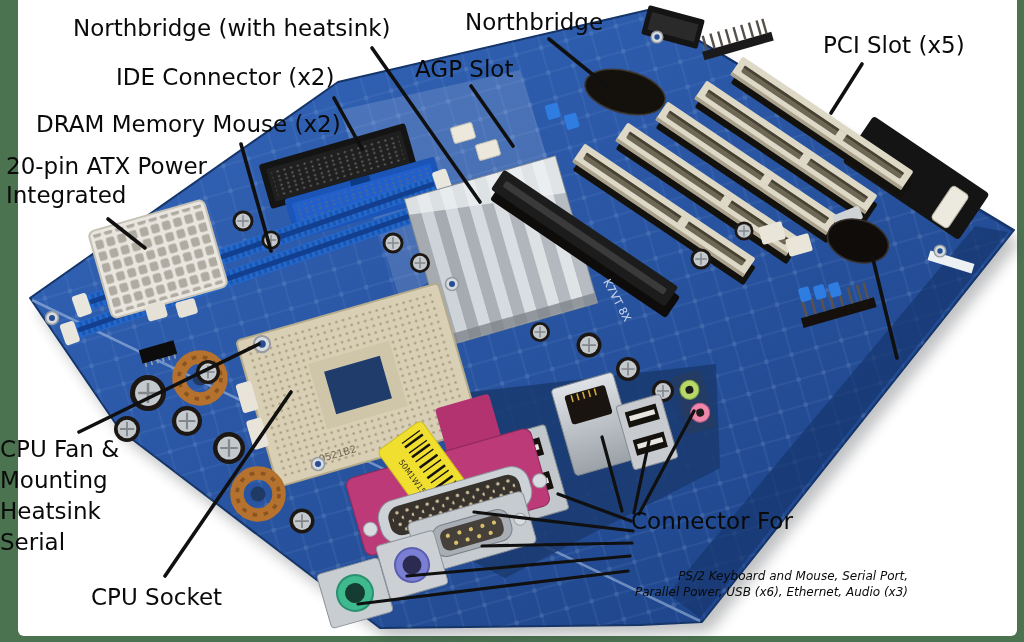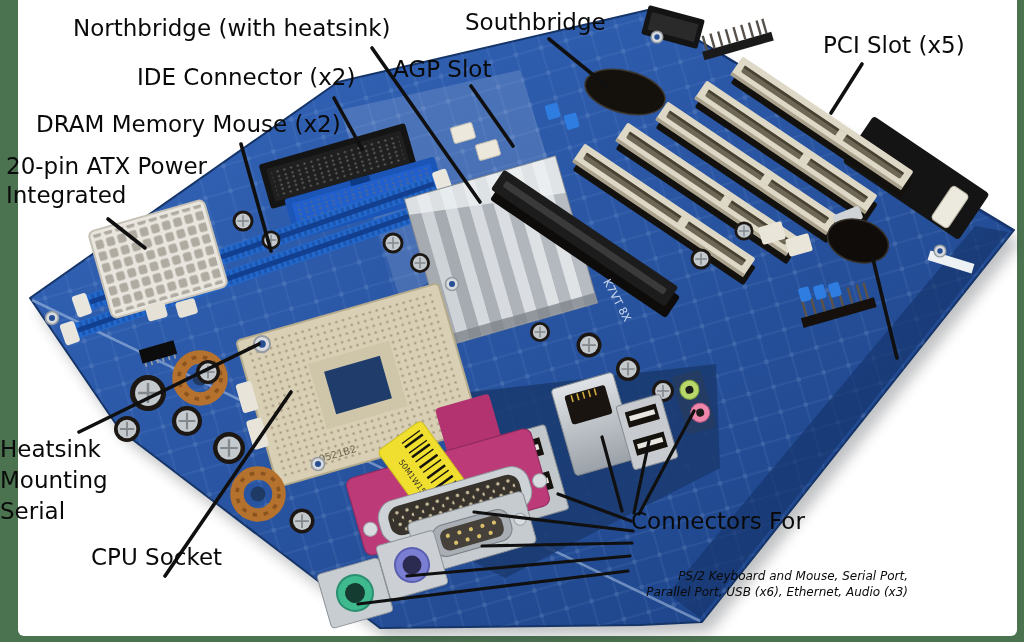--- a/index.html
+++ b/index.html
@@ -357,35 +357,36 @@
         <line x1="630" y1="556" x2="407" y2="576"></line>
         <line x1="628" y1="571" x2="358" y2="604"></line>
         <line x1="622" y1="511" x2="602" y2="437"></line>
         <line x1="634" y1="513" x2="649" y2="441"></line>
         <line x1="639" y1="514" x2="694" y2="411"></line>
       </g>
     </g>
   </svg>
 
   <div class="lbl" style="left:73px;top:15px">Northbridge (with heatsink)</div>
-  <div class="lbl" style="left:137px;top:64px">IDE Connector (x2)</div>
+  <div class="lbl" style="left:116px;top:64px">IDE Connector (x2)</div>
   <div class="lbl" style="left:36px;top:111px">DRAM Memory Mouse (x2)</div>
   <div class="lbl lbl-block lbl-center ln29" style="left:6px;top:152px;width:216px">
     <div>20-pin ATX Power</div>
     <div>Integrated</div>
   </div>
-  <div class="lbl" style="left:465px;top:9px">Southbridge</div>
-  <div class="lbl" style="left:393px;top:56px">AGP Slot</div>
+  <div class="lbl" style="left:465px;top:9px">Northbridge</div>
+  <div class="lbl" style="left:415px;top:56px">AGP Slot</div>
   <div class="lbl" style="left:823px;top:32px">PCI Slot (x5)</div>
   <div class="lbl lbl-block lbl-center ln" style="left:0px;top:434px;width:138px">
+    <div>CPU Fan &amp;</div>
+    <div>Mounting</div>
     <div>Heatsink</div>
-    <div>Mounting</div>
     <div>Serial</div>
   </div>
-  <div class="lbl" style="left:91px;top:544px">CPU Socket</div>
+  <div class="lbl" style="left:91px;top:584px">CPU Socket</div>
   <div class="lbl lbl-block ln30" style="left:631px;top:506px">
-    <div>Connectors For</div>
+    <div>Connector For</div>
   </div>
   <div class="lbl lbl-block lbl-right lbl-small" style="left:556px;top:569px;width:352px">
     <div>PS/2 Keyboard and Mouse, Serial Port,</div>
-    <div>Parallel Port, USB (x6), Ethernet, Audio (x3)</div>
+    <div>Parallel Power, USB (x6), Ethernet, Audio (x3)</div>
   </div>
 </div>
 
 </body></html>

